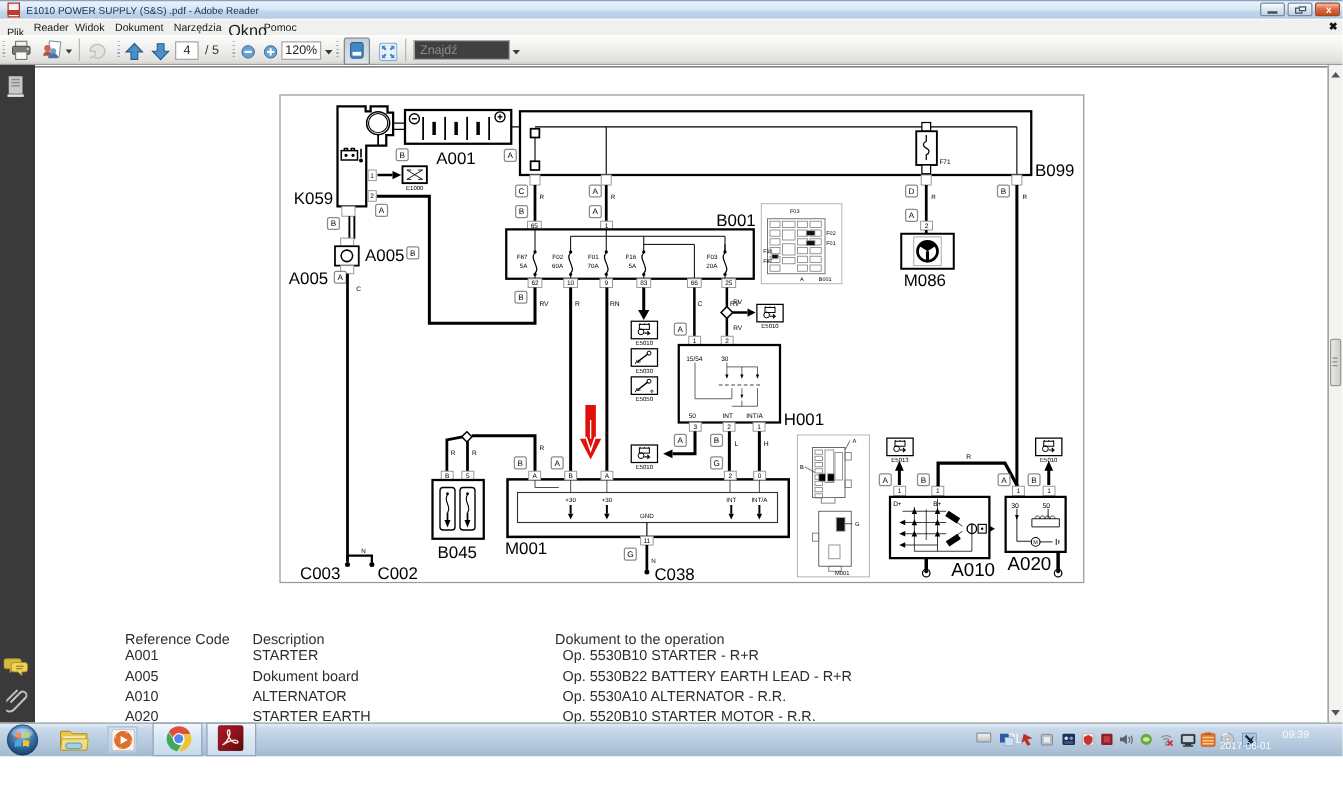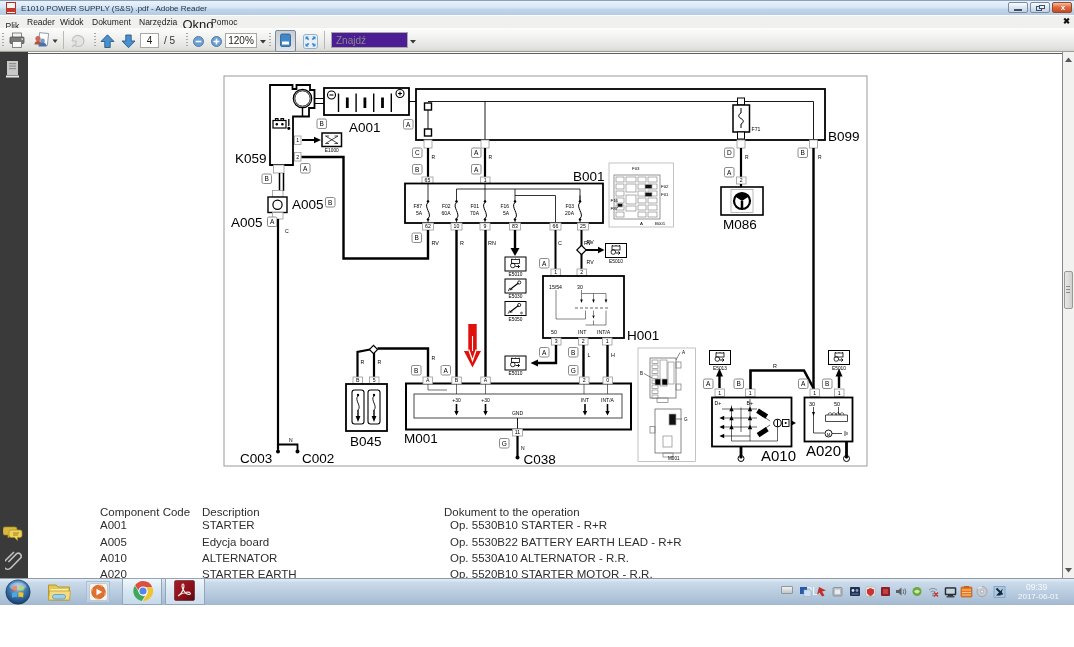--- a/index.html
+++ b/index.html
@@ -99,21 +99,21 @@
 
 <svg class="abs" style="left:303px;top:33.5px" width="15" height="15">
     <rect x="0.5" y="0.5" width="14" height="14" rx="2" fill="#e8f0f8" stroke="#88aac8" stroke-width="0.9"></rect>
 <path d="M2.5,2.5 h3.2 l-1,1 l1.6,1.6 l-1.2,1.2 l-1.6,-1.6 l-1,1 z" fill="#3f87c8"></path>
 <path d="M12.5,2.5 v3.2 l-1,-1 l-1.6,1.6 l-1.2,-1.2 l1.6,-1.6 l-1,-1 z" fill="#3f87c8"></path>
 <path d="M2.5,12.5 v-3.2 l1,1 l1.6,-1.6 l1.2,1.2 l-1.6,1.6 l1,1 z" fill="#3f87c8"></path>
 <path d="M12.5,12.5 h-3.2 l1,-1 l-1.6,-1.6 l1.2,-1.2 l1.6,1.6 l1,-1 z" fill="#3f87c8"></path>
   </svg>
 <div class="abs" style="left:324px;top:31px;width:1px;height:18px;background:#b8b8b5"></div>
 
-<div class="abs" style="left:331px;top:32px;width:77px;height:16px;background:#4c1d95;border:1px solid #a8a8a5;font-size:10px;color:#8a8a8a;padding-left:4px;line-height:15px">Znajdź</div>
+<div class="abs" style="left:331px;top:32px;width:77px;height:16px;background:#404040;border:1px solid #a8a8a5;font-size:10px;color:#8a8a8a;padding-left:4px;line-height:15px">Znajdź</div>
 <svg class="abs" style="left:409px;top:39px" width="8" height="6">
     <path d="M1,1 l3,3.6 l3,-3.6 z" fill="#3a3a38"></path>
   </svg>
 
 <div class="abs" style="left:0;top:52px;width:28px;height:526px;background:#3a3a3a"></div>
 
 <svg class="abs" style="left:5px;top:60px" width="17" height="19">
     <rect x="2" y="1" width="11" height="14" fill="#c9c9c9"></rect>
     <rect x="4" y="3" width="7" height="1.2" fill="#8f8f8f"></rect>
     <rect x="4" y="5.5" width="7" height="1.2" fill="#8f8f8f"></rect>
@@ -620,28 +620,28 @@
     </g>
     <path d="M812,412 h3 L813.5,416 Z" fill="#000"></path>
     <circle cx="828.5" cy="433.5" r="3.5" fill="none" stroke="#000" stroke-width="0.9"></circle>
     <text x="828.5" y="435.5" font-size="4.4" text-anchor="middle">M</text>
     <path d="M846.5,441.5 V456" stroke="#000" stroke-width="2.8"></path>
     <circle cx="846.5" cy="458.5" r="3" fill="none" stroke="#000" stroke-width="1"></circle>
     <circle cx="846.5" cy="457" r="1.6" fill="#000"></circle>
     <text x="806" y="456" font-size="15">A020</text>
   </svg>
 
-<div class="abs" style="left:100px;top:506px;font-size:11.5px;color:#2e2e2e">Component Code</div>
+<div class="abs" style="left:100px;top:506px;font-size:11.5px;color:#2e2e2e">Reference Code</div>
 <div class="abs" style="left:202px;top:506px;font-size:11.5px;color:#2e2e2e">Description</div>
 <div class="abs" style="left:444px;top:506px;font-size:11.5px;color:#2e2e2e">Dokument to the operation</div>
 <div class="abs" style="left:100px;top:519.3px;font-size:11.5px;color:#2e2e2e">A001</div>
 <div class="abs" style="left:202px;top:519.3px;font-size:11.5px;color:#2e2e2e">STARTER</div>
 <div class="abs" style="left:450px;top:519.3px;font-size:11.5px;color:#2e2e2e">Op. 5530B10 STARTER - R+R</div>
 <div class="abs" style="left:100px;top:535.5px;font-size:11.5px;color:#2e2e2e">A005</div>
-<div class="abs" style="left:202px;top:535.5px;font-size:11.5px;color:#2e2e2e">Edycja board</div>
+<div class="abs" style="left:202px;top:535.5px;font-size:11.5px;color:#2e2e2e">Dokument board</div>
 <div class="abs" style="left:450px;top:535.5px;font-size:11.5px;color:#2e2e2e">Op. 5530B22 BATTERY EARTH LEAD - R+R</div>
 <div class="abs" style="left:100px;top:551.8px;font-size:11.5px;color:#2e2e2e">A010</div>
 <div class="abs" style="left:202px;top:551.8px;font-size:11.5px;color:#2e2e2e">ALTERNATOR</div>
 <div class="abs" style="left:450px;top:551.8px;font-size:11.5px;color:#2e2e2e">Op. 5530A10 ALTERNATOR - R.R.</div>
 <div class="abs" style="left:100px;top:568px;font-size:11.5px;color:#2e2e2e">A020</div>
 <div class="abs" style="left:202px;top:568px;font-size:11.5px;color:#2e2e2e">STARTER EARTH</div>
 <div class="abs" style="left:450px;top:568px;font-size:11.5px;color:#2e2e2e">Op. 5520B10 STARTER MOTOR - R.R.</div>
 
 <div class="abs" style="left:0;top:578px;width:1074px;height:27px;background:linear-gradient(to bottom,#e3edf6 0%,#c9d9e9 15%,#bccfe2 45%,#afc4d9 75%,#a2b8cf 100%);border-top:1px solid #8e9aa4"></div>
 
@@ -745,12 +745,12 @@
 <circle cx="184" cy="7.5" r="5" fill="#c8ccd0" stroke="#888c90" stroke-width="0.6"></circle>
     <circle cx="184" cy="7.5" r="1.5" fill="#eef0f2" stroke="#888c90" stroke-width="0.5"></circle>
     <path d="M180,4.5 a5,5 0 0 1 4,-1.5" stroke="#fff" stroke-width="1" fill="none"></path>
 
 <rect x="196" y="2.5" width="11" height="11" fill="#a8c8e4" stroke="#6890b4" stroke-width="0.6"></rect>
     <path d="M198,11.5 l7,-7 l-2.5,7 z" fill="#1c2430"></path>
     <path d="M198.5,4.5 l6,6" stroke="#1c2430" stroke-width="1.8"></path>
   </svg>
 
 <div class="abs" style="left:1026px;top:581.5px;font-size:8.5px;color:#f6fafd">09:39</div>
-<div class="abs" style="left:1018px;top:592px;font-size:8px;color:#f6fafd">2017-06-01</div>
+<div class="abs" style="left:976px;top:592px;font-size:8px;color:#f6fafd">2017-06-01</div>
 </body></html>

